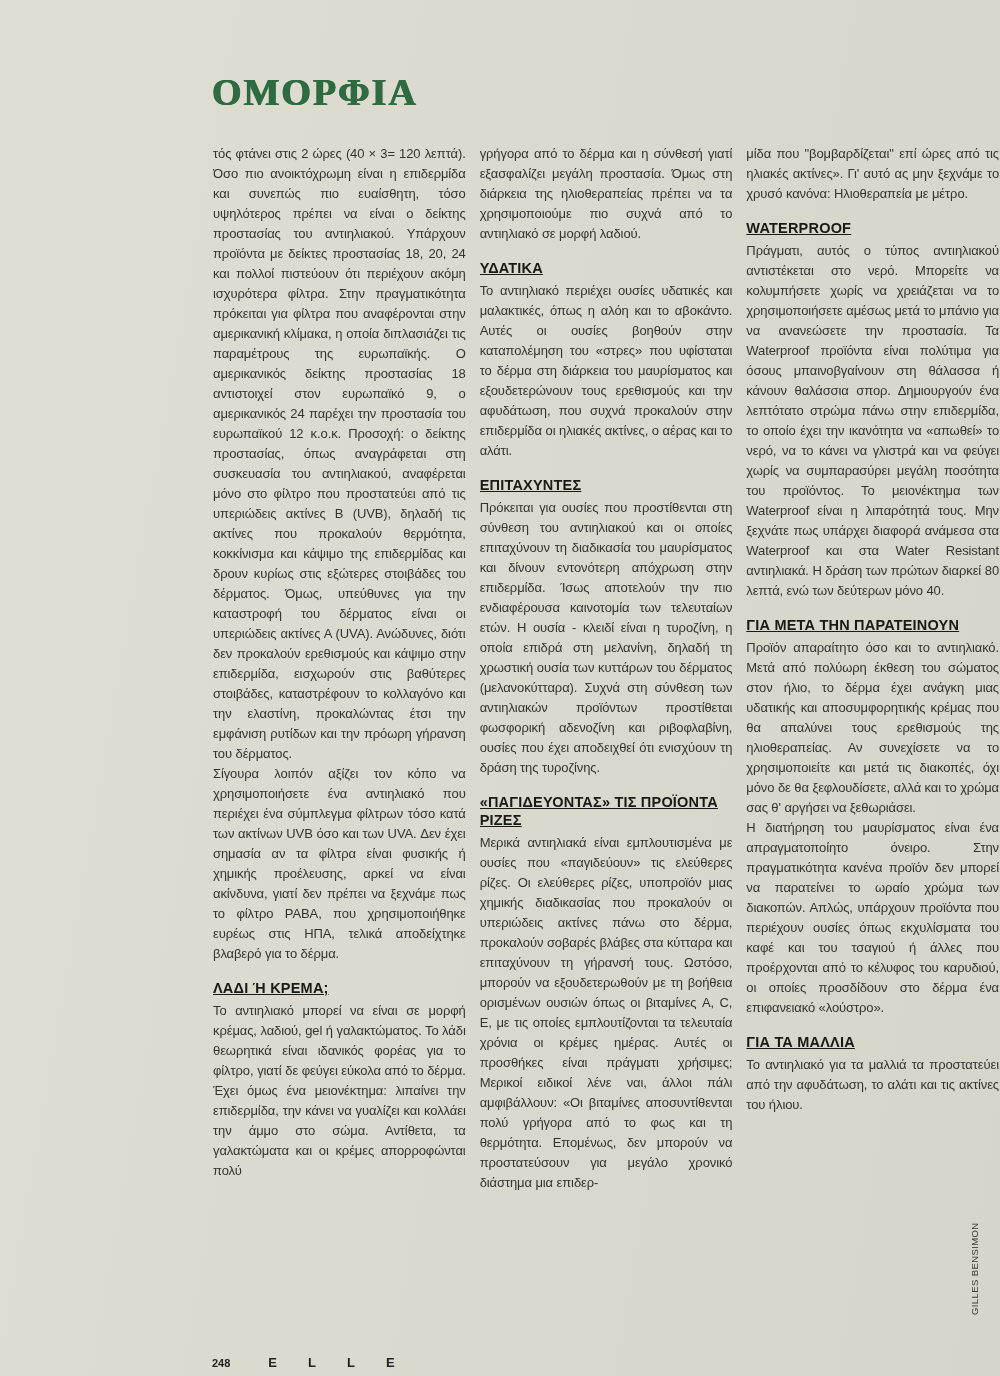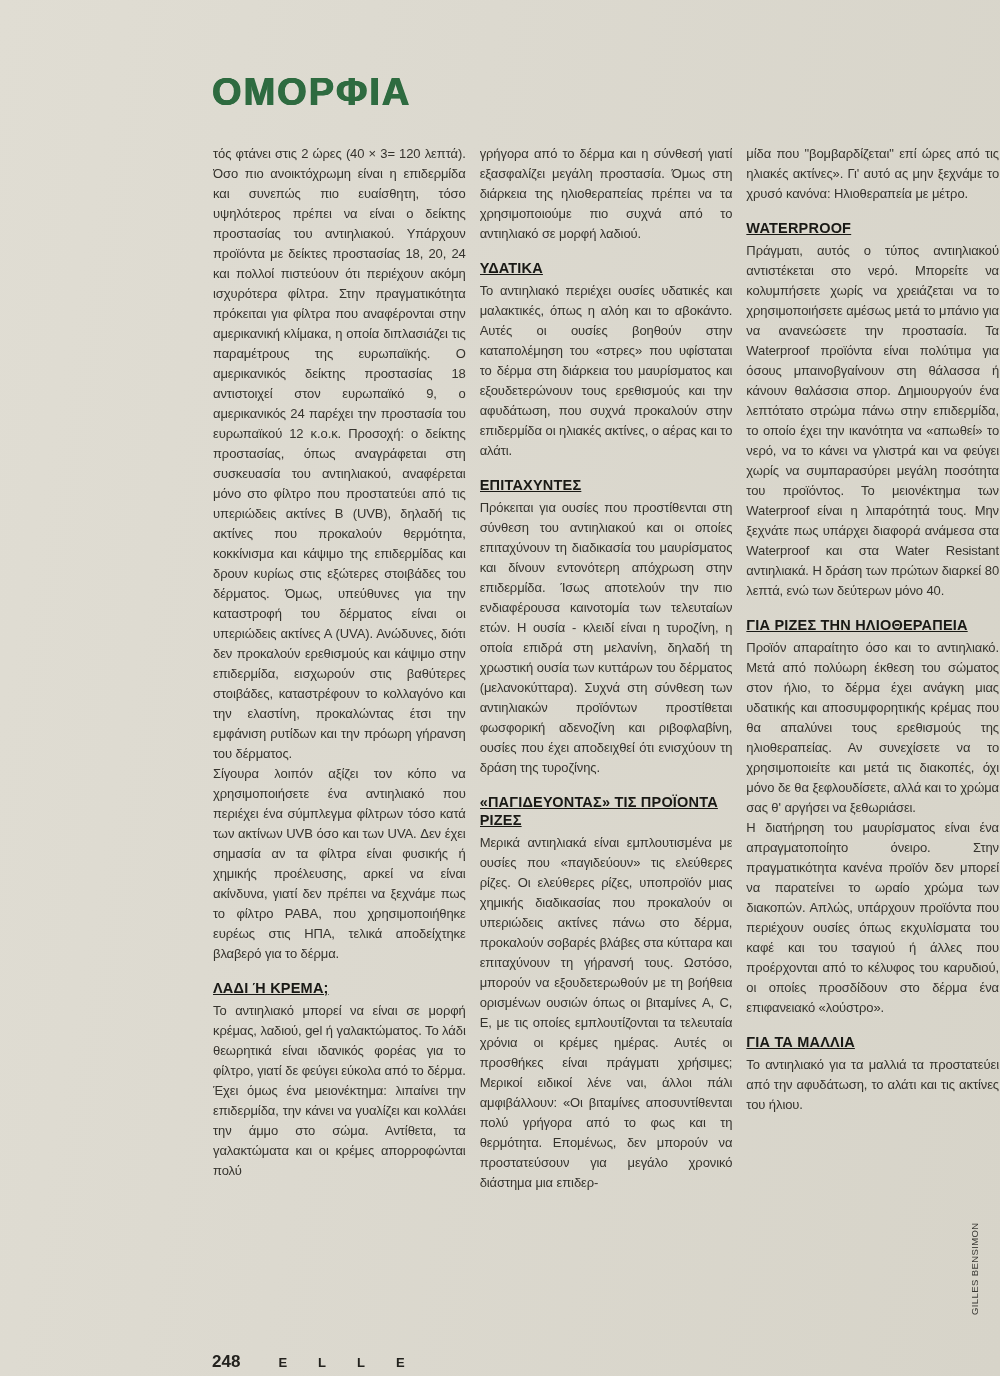--- a/index.html
+++ b/index.html
@@ -25,20 +25,21 @@
     position: absolute;
     left: 212px;
     top: 70px;
     margin: 0;
     font-size: 38px;
     line-height: 44px;
     font-weight: bold;
     letter-spacing: 2px;
     color: var(--title-green);
     text-shadow: 0.6px 0 0 currentColor, -0.6px 0 0 currentColor;
+    font-family: Liberation Serif, serif;
   }
 
   .columns {
     position: absolute;
     left: 213px;
     top: 144px;
     width: 786px;
     height: 1160px;
     display: flex;
     gap: 14px;
@@ -65,21 +66,21 @@
   .col h3:first-child { margin-top: 0; }
 
   .footer {
     position: absolute;
     left: 212px;
     top: 1331px;
     display: flex;
     align-items: baseline;
   }
   .pagenum {
-    font-size: 17px;
+    font-size: 11px;
     font-weight: bold;
     color: #23221e;
   }
   .elle {
     margin-left: 38px;
     font-size: 13px;
     font-weight: bold;
     letter-spacing: 31px;
     color: #23221e;
     margin-top: 24px;
@@ -118,21 +119,21 @@
         <p>Το αντιηλιακό περιέχει ουσίες υδατικές και μαλακτικές, όπως η αλόη και το αβοκάντο. Αυτές οι ουσίες βοηθούν στην καταπολέμηση του «στρες» που υφίσταται το δέρμα στη διάρκεια του μαυρίσματος και εξουδετερώνουν τους ερεθισμούς και την αφυδάτωση, που συχνά προκαλούν στην επιδερμίδα οι ηλιακές ακτίνες, ο αέρας και το αλάτι.</p>
         <h3>ΕΠΙΤΑΧΥΝΤΕΣ</h3>
         <p>Πρόκειται για ουσίες που προστίθενται στη σύνθεση του αντιηλιακού και οι οποίες επιταχύνουν τη διαδικασία του μαυρίσματος και δίνουν εντονότερη απόχρωση στην επιδερμίδα. Ίσως αποτελούν την πιο ενδιαφέρουσα καινοτομία των τελευταίων ετών. Η ουσία - κλειδί είναι η τυροζίνη, η οποία επιδρά στη μελανίνη, δηλαδή τη χρωστική ουσία των κυττάρων του δέρματος (μελανοκύτταρα). Συχνά στη σύνθεση των αντιηλιακών προϊόντων προστίθεται φωσφορική αδενοζίνη και ριβοφλαβίνη, ουσίες που έχει αποδειχθεί ότι ενισχύουν τη δράση της τυροζίνης.</p>
         <h3>«ΠΑΓΙΔΕΥΟΝΤΑΣ» ΤΙΣ ΠΡΟΪΟΝΤΑ ΡΙΖΕΣ</h3>
         <p>Μερικά αντιηλιακά είναι εμπλουτισμένα με ουσίες που «παγιδεύουν» τις ελεύθερες ρίζες. Οι ελεύθερες ρίζες, υποπροϊόν μιας χημικής διαδικασίας που προκαλούν οι υπεριώδεις ακτίνες πάνω στο δέρμα, προκαλούν σοβαρές βλάβες στα κύτταρα και επιταχύνουν τη γήρανσή τους. Ωστόσο, μπορούν να εξουδετερωθούν με τη βοήθεια ορισμένων ουσιών όπως οι βιταμίνες A, C, E, με τις οποίες εμπλουτίζονται τα τελευταία χρόνια οι κρέμες ημέρας. Αυτές οι προσθήκες είναι πράγματι χρήσιμες; Μερικοί ειδικοί λένε ναι, άλλοι πάλι αμφιβάλλουν: «Οι βιταμίνες αποσυντίθενται πολύ γρήγορα από το φως και τη θερμότητα. Επομένως, δεν μπορούν να προστατεύσουν για μεγάλο χρονικό διάστημα μια επιδερ-</p>
       </div>
     <div class="col">
         <p>μίδα που "βομβαρδίζεται" επί ώρες από τις ηλιακές ακτίνες». Γι' αυτό ας μην ξεχνάμε το χρυσό κανόνα: Ηλιοθεραπεία με μέτρο.</p>
         <h3>WATERPROOF</h3>
         <p>Πράγματι, αυτός ο τύπος αντιηλιακού αντιστέκεται στο νερό. Μπορείτε να κολυμπήσετε χωρίς να χρειάζεται να το χρησιμοποιήσετε αμέσως μετά το μπάνιο για να ανανεώσετε την προστασία. Τα Waterproof προϊόντα είναι πολύτιμα για όσους μπαινοβγαίνουν στη θάλασσα ή κάνουν θαλάσσια σπορ. Δημιουργούν ένα λεπτότατο στρώμα πάνω στην επιδερμίδα, το οποίο έχει την ικανότητα να «απωθεί» το νερό, να το κάνει να γλιστρά και να φεύγει χωρίς να συμπαρασύρει μεγάλη ποσότητα του προϊόντος. Το μειονέκτημα των Waterproof είναι η λιπαρότητά τους. Μην ξεχνάτε πως υπάρχει διαφορά ανάμεσα στα Waterproof και στα Water Resistant αντιηλιακά. Η δράση των πρώτων διαρκεί 80 λεπτά, ενώ των δεύτερων μόνο 40.</p>
-        <h3>ΓΙΑ ΡΙΖΕΣ ΤΗΝ ΗΛΙΟΘΕΡΑΠΕΙΑ</h3>
+        <h3>ΓΙΑ ΜΕΤΑ ΤΗΝ ΠΑΡΑΤΕΙΝΟΥΝ</h3>
         <p>Προϊόν απαραίτητο όσο και το αντιηλιακό. Μετά από πολύωρη έκθεση του σώματος στον ήλιο, το δέρμα έχει ανάγκη μιας υδατικής και αποσυμφορητικής κρέμας που θα απαλύνει τους ερεθισμούς της ηλιοθεραπείας. Αν συνεχίσετε να το χρησιμοποιείτε και μετά τις διακοπές, όχι μόνο δε θα ξεφλουδίσετε, αλλά και το χρώμα σας θ' αργήσει να ξεθωριάσει.</p>
         <p>Η διατήρηση του μαυρίσματος είναι ένα απραγματοποίητο όνειρο. Στην πραγματικότητα κανένα προϊόν δεν μπορεί να παρατείνει το ωραίο χρώμα των διακοπών. Απλώς, υπάρχουν προϊόντα που περιέχουν ουσίες όπως εκχυλίσματα του καφέ και του τσαγιού ή άλλες που προέρχονται από το κέλυφος του καρυδιού, οι οποίες προσδίδουν στο δέρμα ένα επιφανειακό «λούστρο».</p>
         <h3>ΓΙΑ ΤΑ ΜΑΛΛΙΑ</h3>
         <p>Το αντιηλιακό για τα μαλλιά τα προστατεύει από την αφυδάτωση, το αλάτι και τις ακτίνες του ήλιου.</p>
       </div>
   </div>
 
   <div class="footer">
     <span class="pagenum">248</span>
     <span class="elle">ELLE</span>

